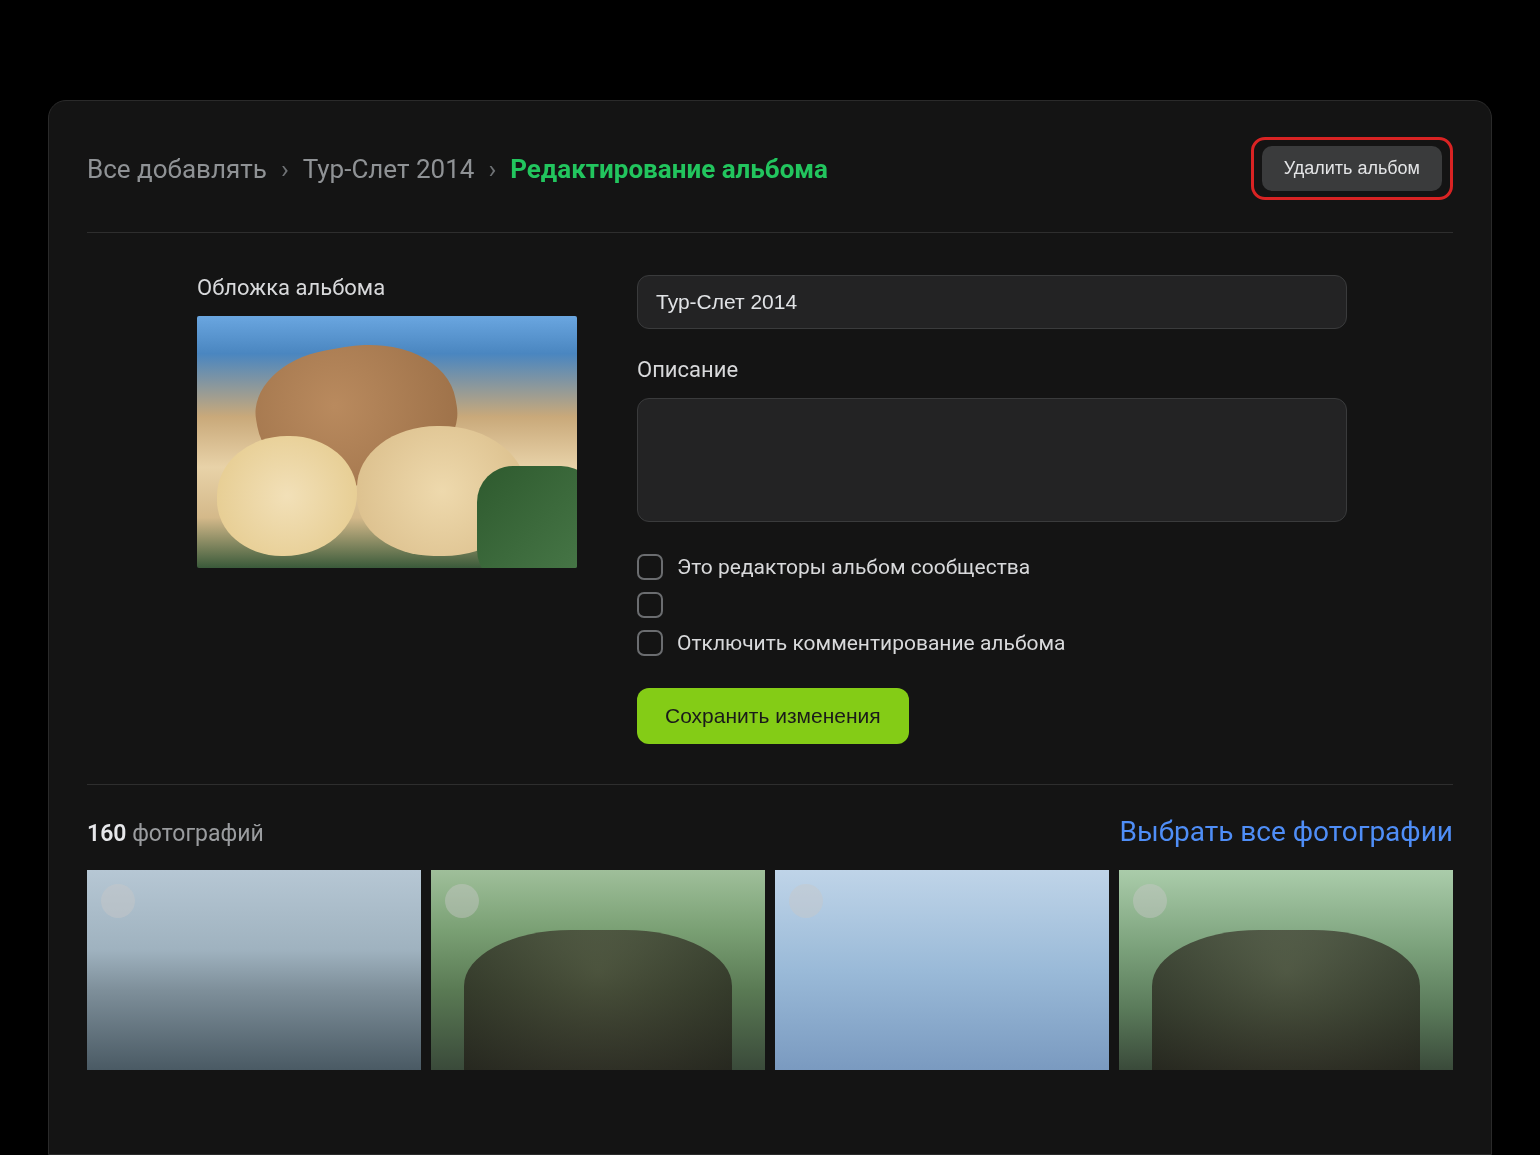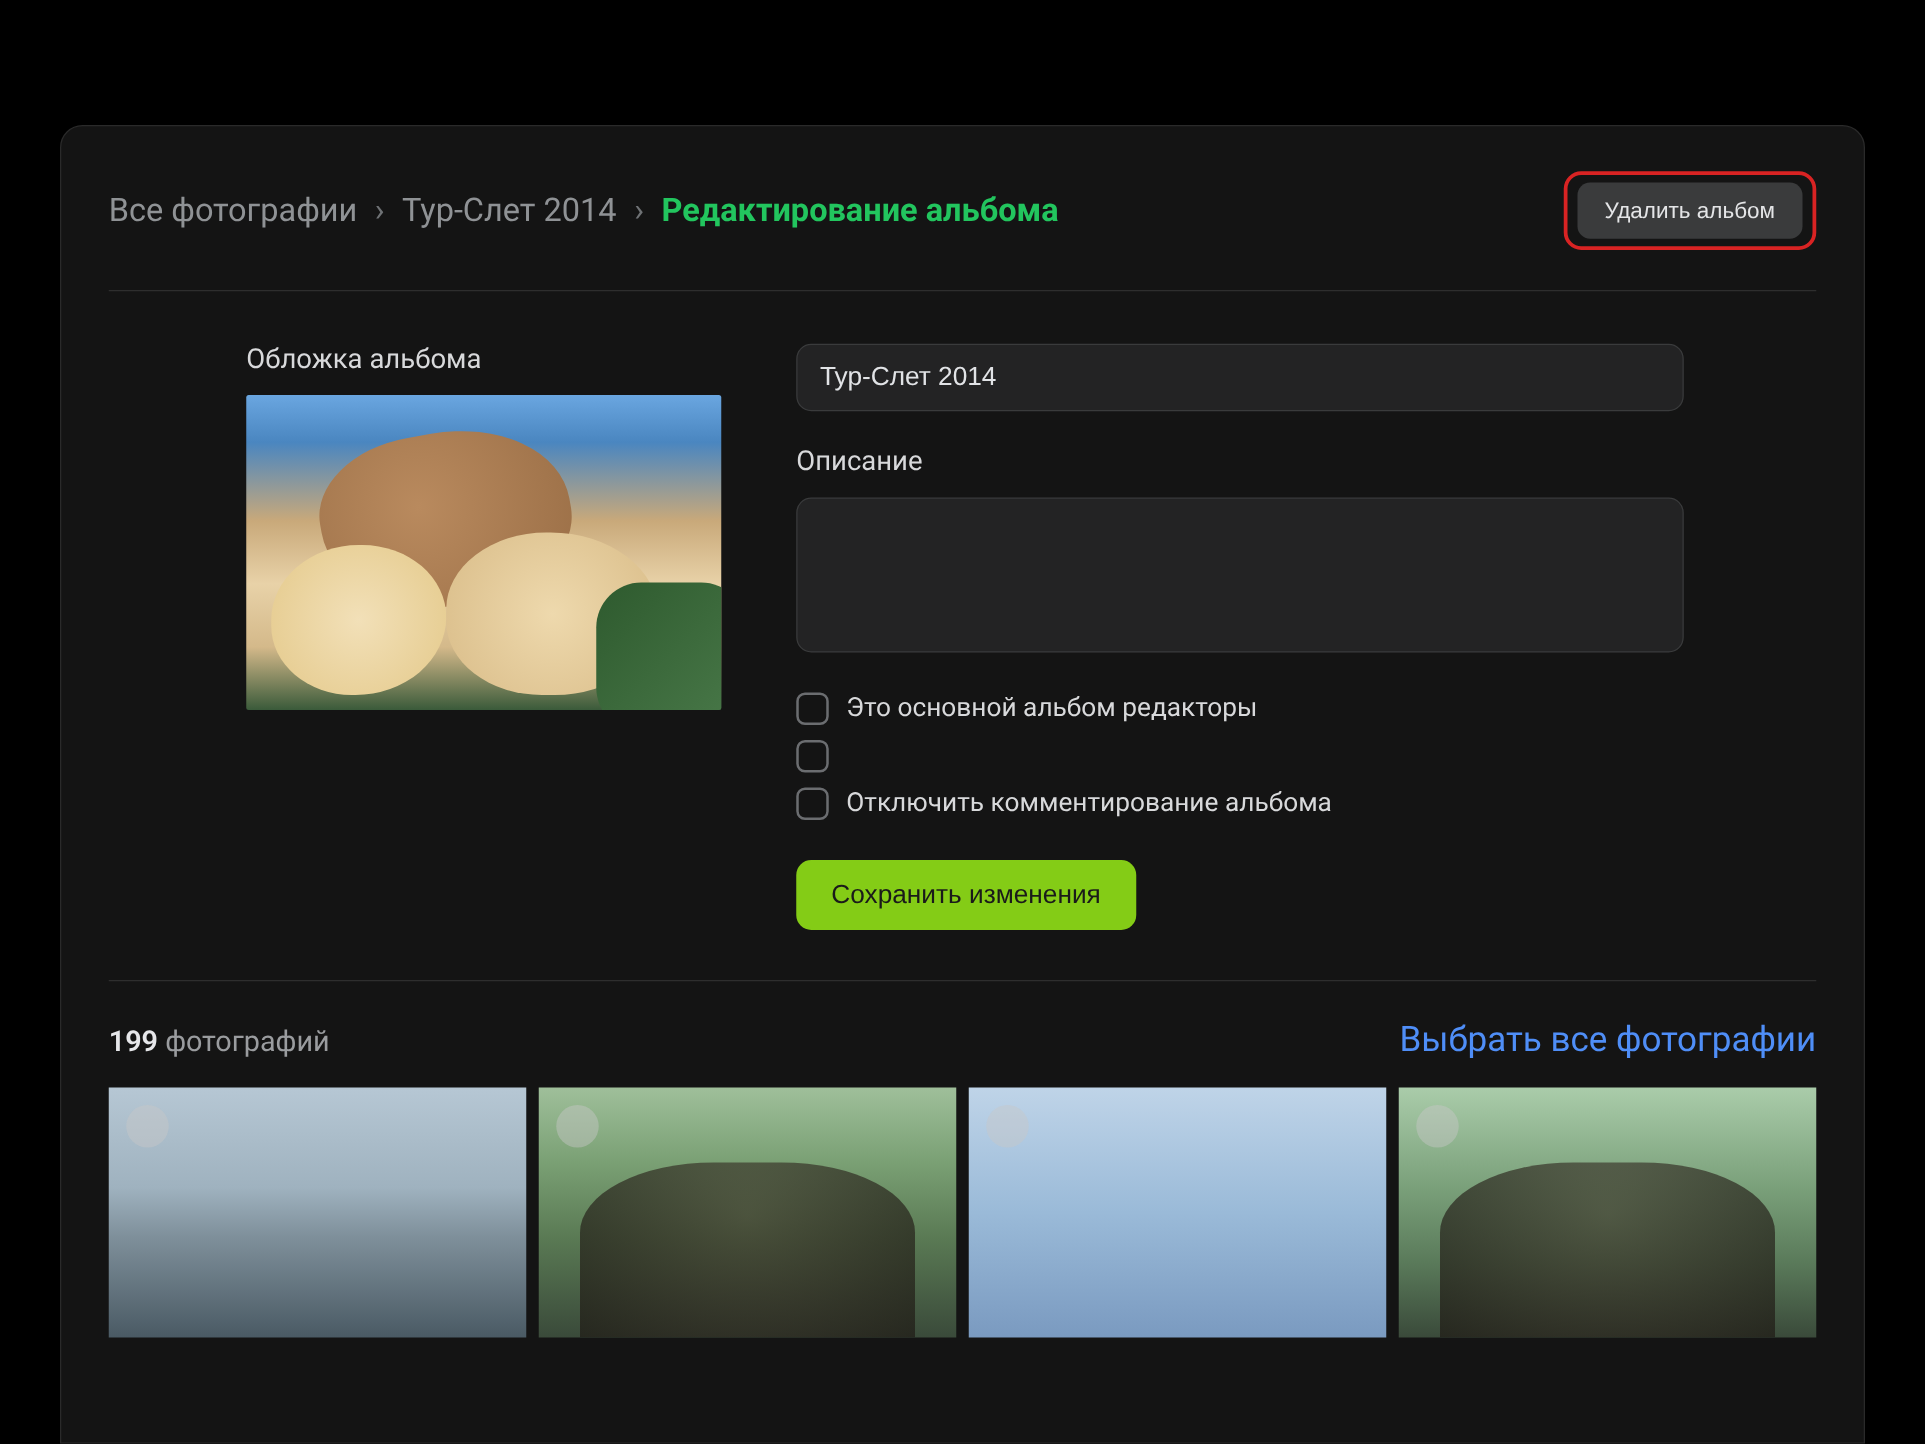--- a/index.html
+++ b/index.html
@@ -44,21 +44,21 @@
   .t2::after, .t4::after { content:''; position:absolute; bottom:0; left:10%; width:80%; height:70%; background: radial-gradient(circle at 50% 30%, rgba(60,50,40,0.6), rgba(30,25,20,0.7)); border-radius: 40% 40% 0 0; }
 </style>
 </head>
 <body>
 
 <div class="outer">
   <div class="panel">
 
     <div class="header-row">
       <div class="breadcrumb">
-        <a class="link">Все фотографии</a>
+        <a class="link">Все добавлять</a>
         <span class="sep">›</span>
         <a class="link">Тур-Слет 2014</a>
         <span class="sep">›</span>
         <span class="current">Редактирование альбома</span>
       </div>
       <div class="delete-btn-wrap">
         <button class="delete-btn">Удалить альбом</button>
       </div>
     </div>
 
@@ -76,37 +76,37 @@
         <div class="block">
           <input class="input" type="text" value="Тур-Слет 2014" style="">
         </div>
         <div class="block">
           <div class="label">Описание</div>
           <textarea class="textarea" style=""></textarea>
         </div>
         <div class="checks">
           <label class="check-row">
             <span class="check-box"></span>
-            <span class="check-label">Это основной альбом редакторы</span>
+            <span class="check-label">Это редакторы альбом сообщества</span>
           </label>
           <label class="check-row">
             <span class="check-box"></span>
           </label>
           <label class="check-row">
             <span class="check-box"></span>
             <span class="check-label">Отключить комментирование альбома</span>
           </label>
         </div>
         <button class="save-btn">Сохранить изменения</button>
       </div>
     </div>
 
     <div class="footer">
       <div class="count">
-        <span class="num">199</span>
+        <span class="num">160</span>
         <span>фотографий</span>
       </div>
       <a class="select-all">Выбрать все фотографии</a>
     </div>
 
     <div class="thumbs">
       <div class="thumb t1">
           <div class="sel"></div>
         </div>
       <div class="thumb t2">

